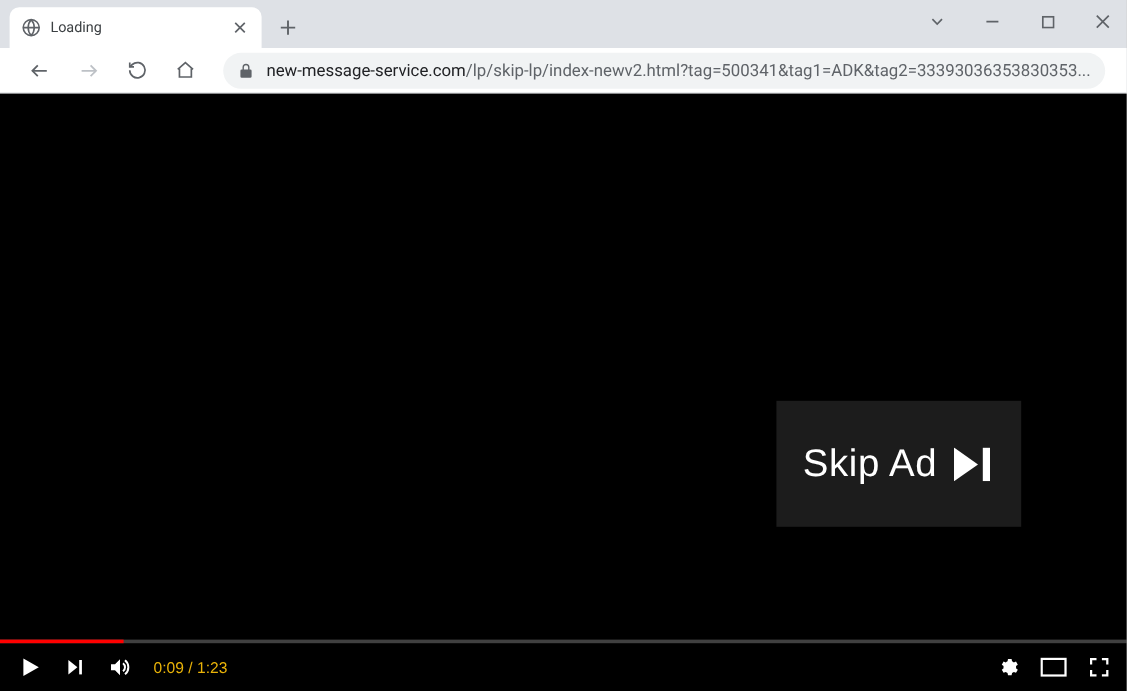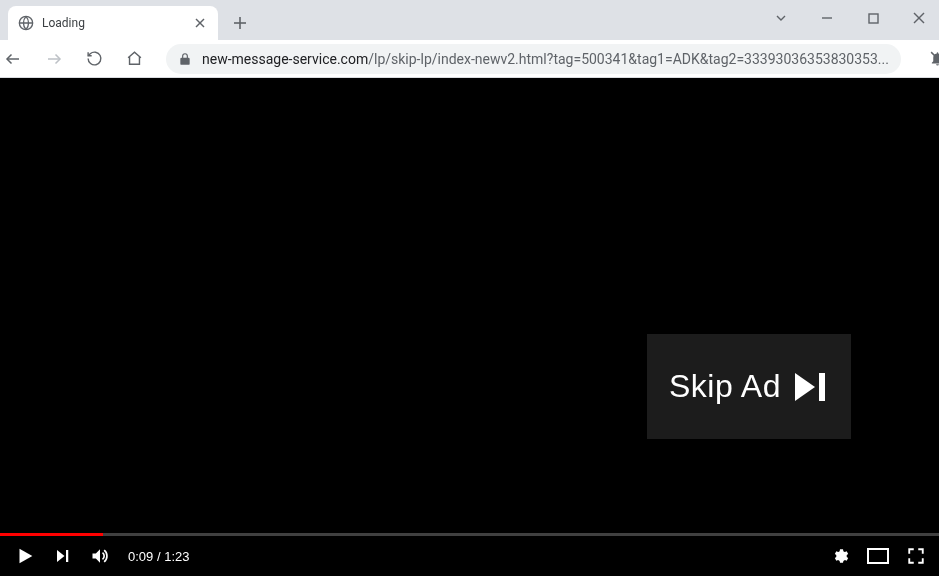--- a/index.html
+++ b/index.html
@@ -47,21 +47,21 @@
 .tab-title { flex: 1; white-space: nowrap; overflow: hidden; text-overflow: ellipsis; }
 .tab-close { width: 16px; height: 16px; display:flex; align-items:center; justify-content:center; color:#5f6368; cursor:pointer; }
 .new-tab-btn { width: 28px; height: 28px; display:flex; align-items:center; justify-content:center; margin-left:8px; margin-bottom:3px; color:#5f6368; cursor:pointer; border-radius:50%; }
 .window-controls { position:absolute; right:6px; top:8px; display:flex; gap:18px; color:#5f6368; }
 .window-controls span { width:28px; height:20px; display:flex; align-items:center; justify-content:center; cursor:pointer; }
 .toolbar {
   background: #fff;
   height: 38px;
   display: flex;
   align-items: center;
-  padding: 0 4px;
+  padding: 0 24px;
   gap: 23px;
   border-bottom: 1px solid #dadce0;
 }
 .tool-btn {
   width: 28px; height: 28px;
   display:flex; align-items:center; justify-content:center;
   color:#5f6368; border-radius:50%; cursor:pointer;
 }
 .tool-btn.disabled { color:#bdc1c6; cursor:default; }
 .omnibox {
@@ -112,21 +112,21 @@
   background: #ff0000;
   width: 11%;
 }
 .player-controls {
   position: absolute;
   bottom: 0; left: 0; right: 0;
   height: 40px;
   display: flex;
   align-items: center;
   padding: 0 14px;
-  color: #ffffff;
+  color: #eab308;
   gap: 18px;
 }
 .player-left { display:flex; align-items:center; gap:18px; }
 .player-right { margin-left:auto; display:flex; align-items:center; gap:18px; }
 .pc-btn { display:flex; align-items:center; justify-content:center; cursor:pointer; }
 .time-display { font-size: 13px; font-family: Arial, sans-serif; }
 svg { display:block; }
 </style>
 </head>
 <body>

